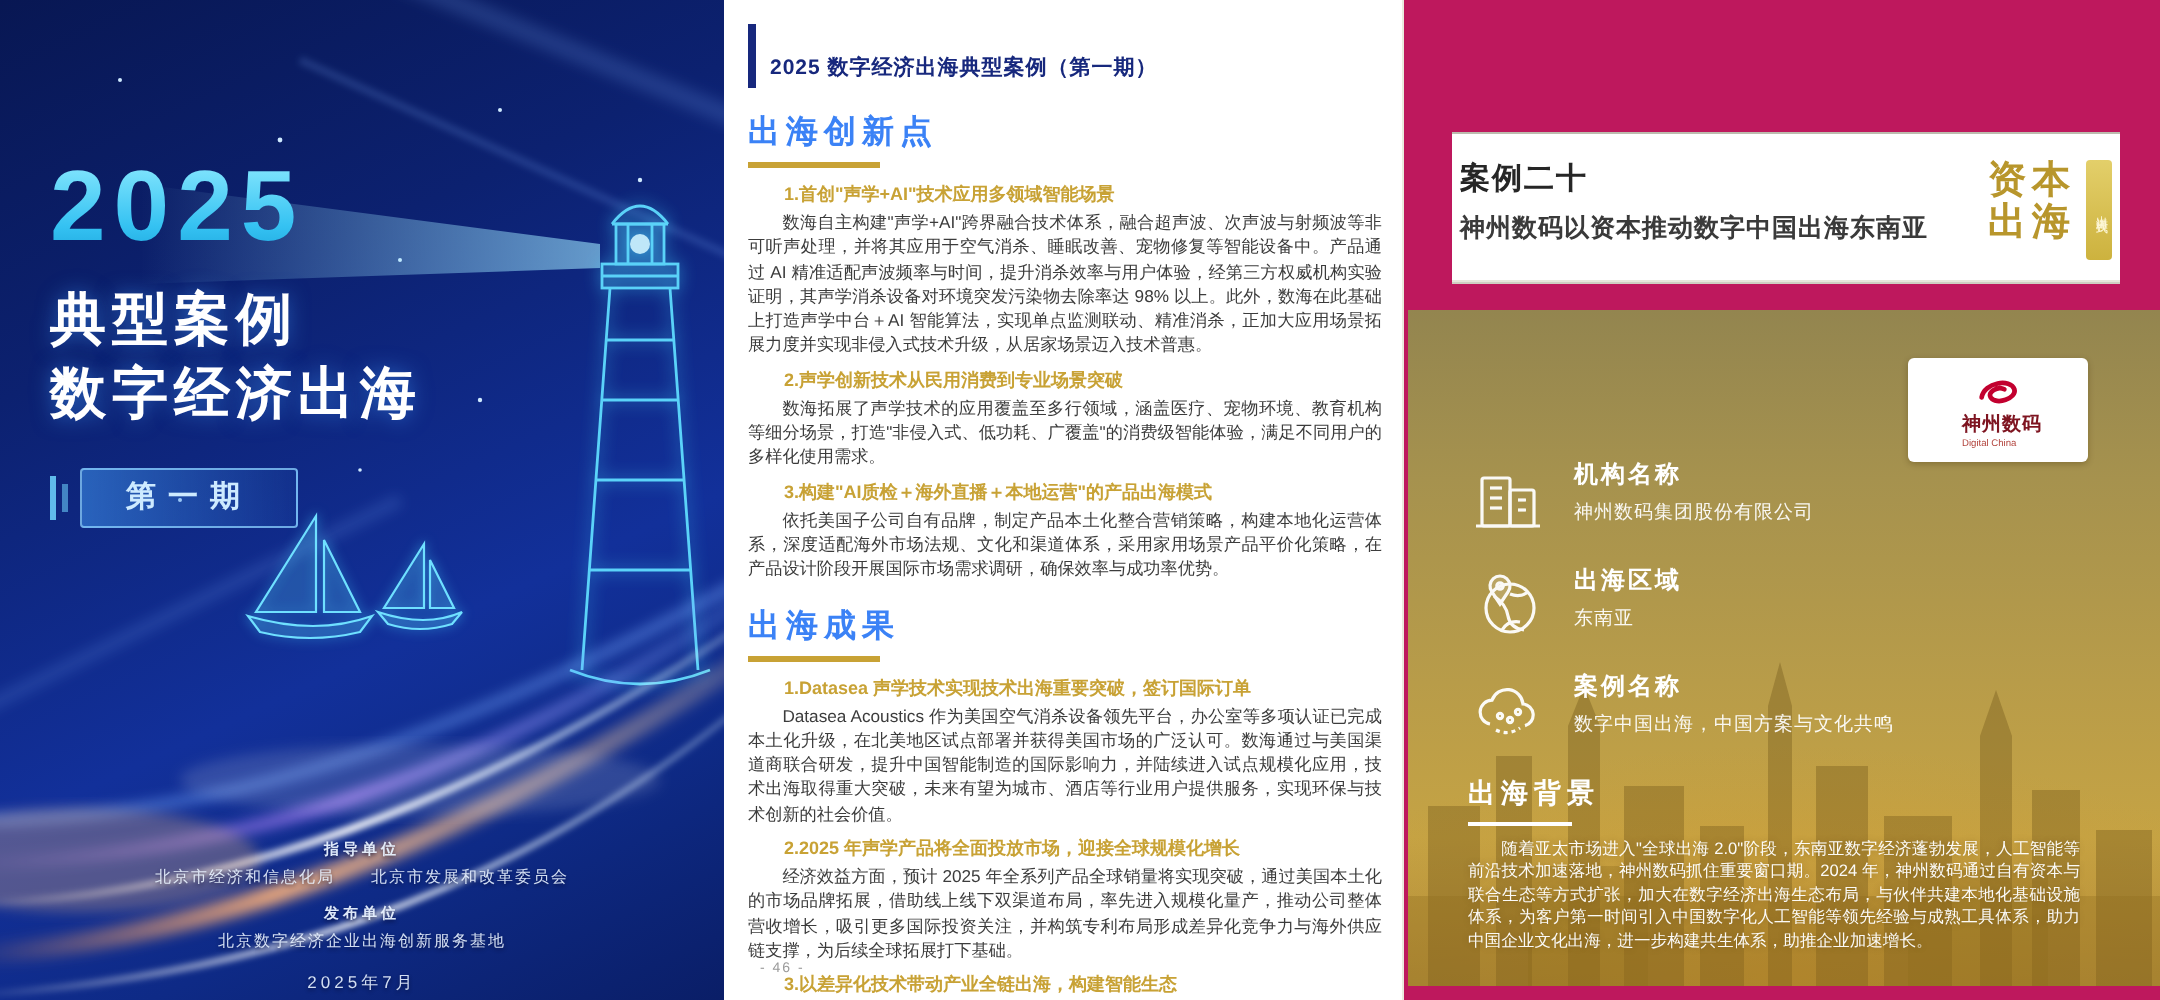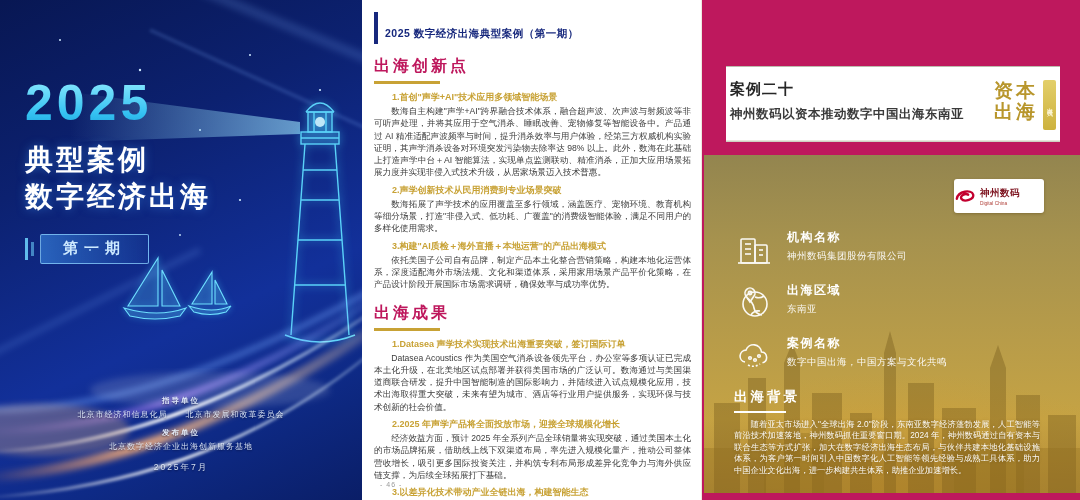--- a/index.html
+++ b/index.html
@@ -16,33 +16,33 @@
     background:linear-gradient(180deg,#8deaff 0%,#35c2f2 70%,#1fa9e0 100%);
     -webkit-background-clip:text; background-clip:text; color:transparent; }
   .cover-title { margin-top:14px; color:#fff; font-size:28px; font-weight:800; letter-spacing:3px; line-height:1.32;
     text-shadow:0 0 10px rgba(70,160,255,.5); }
   .issue-wrap { display:flex; align-items:center; margin-top:18px; }
   .issue-bar1 { width:3px; height:22px; background:#6fd6ff; opacity:.85; margin-right:3px; }
   .issue-bar2 { width:3px; height:14px; background:#6fd6ff; opacity:.55; margin-right:6px; }
   .issue-badge { padding:4px 22px 5px; font-size:15px; letter-spacing:6px; color:#cdeaff; font-weight:700;
     border:1px solid rgba(140,210,255,.75); border-radius:2px;
     background:linear-gradient(90deg,rgba(60,140,230,.6),rgba(60,140,230,.08)); }
-  .cover-footer { position:absolute; left:0; right:0; bottom:26px; text-align:center; z-index:3;
+  .cover-footer { position:absolute; left:0; right:0; bottom:2px; text-align:center; z-index:3;
     color:#e8f2ff; text-shadow:0 1px 2px rgba(0,0,30,.6); }
   .cf-label { font-size:7.5px; font-weight:700; letter-spacing:2px; opacity:.95; }
   .cf-line  { font-size:8px; margin:3px 0 8px; letter-spacing:1px; opacity:.9; }
   .cf-date  { font-size:8.5px; margin-top:10px; letter-spacing:2px; opacity:.9; }
 
   
   .page-mid { position:relative; width:340px; height:500px; background:#fff;
     padding:12px 10px 0 12px; border-right:1px solid #eceadf; }
   .mid-header { display:flex; align-items:flex-end; margin-bottom:10px; }
   .mid-header .bar { width:4px; height:32px; background:#17287d; margin-right:7px; }
   .mid-header .txt { color:#17287d; font-weight:800; font-size:10.5px; letter-spacing:.5px; padding-bottom:3px; }
-  .gold-h { color:#be185d; font-size:16px; font-weight:800; letter-spacing:3px; margin-top:12px; }
+  .gold-h { color:#3b82f6; font-size:16px; font-weight:800; letter-spacing:3px; margin-top:12px; }
   .gold-h-rule { width:66px; height:3px; background:#c8a235; margin:4px 0 7px; }
   .sub-t { color:#c8a235; font-size:9px; font-weight:700; padding-left:18px; margin-top:5px; margin-bottom:1px; }
   .body-p { font-size:8.6px; line-height:12.3px; color:#3c3c3c; text-align:justify; text-indent:2em; }
   .pagenum { position:absolute; left:18px; bottom:12px; font-size:7px; color:#9a9a9a; letter-spacing:1px; }
 
   
   .page-right { position:relative; width:378px; height:500px; background:#be185d; }
   .case-header { margin:0 20px 0 24px; padding:13px 4px 11px;
     border-top:1px solid #bcbcae; border-bottom:1px solid #cfcfc2;
     box-shadow:0 -2px 0 -1px #e7e7dc inset; position:absolute; top:66px; left:0; right:0;
@@ -57,22 +57,22 @@
     writing-mode:vertical-rl; display:flex; align-items:center; justify-content:center; }
   .gold-panel { position:absolute; left:2px; right:0; top:155px; bottom:7px; overflow:hidden;
     background:linear-gradient(180deg,#93854f 0%,#a6924e 25%,#b89c49 55%,#c5a344 78%,#ad8c3c 100%); }
   .gold-panel .haze { position:absolute; inset:0;
     background:radial-gradient(120% 60% at 50% 100%, rgba(214,150,40,.45), rgba(0,0,0,0) 60%); }
   .gold-inner { position:relative; z-index:2; padding:26px 36px 0 30px;margin-top:48px; }
   .info-row { display:flex; align-items:flex-start; margin-bottom:13px; }
   .info-icon { width:40px; height:40px; margin-right:13px; flex:0 0 auto; opacity:.95; }
   .info-label { color:#fff; font-size:12px; font-weight:800; letter-spacing:1.5px; }
   .info-value { color:rgba(255,255,255,.93); font-size:9.5px; margin-top:4px; letter-spacing:.5px; }
-  .logo-box { position:absolute; z-index:3; right:36px; top:24px; width:90px; height:34px; background:#fff;
-    border-radius:3px; display:flex; align-items:center; box-shadow:0 1px 3px rgba(60,40,0,.3); }
+  .logo-box { position:absolute; z-index:3; right:36px; top:24px; width:90px; height:52px; background:#fff;
+    border-radius:3px; display:flex; align-items:center; justify-content:center; box-shadow:0 1px 3px rgba(60,40,0,.3);flex-direction:column; }
   .logo-txt { margin-left:4px; }
   .logo-name { font-size:9.5px; font-weight:800; color:#7e1420; letter-spacing:.5px; }
   .logo-sub { font-size:4.8px; color:#b2433c; margin-top:1px; }
   .bg-head { color:#fff; font-size:13.5px; font-weight:800; letter-spacing:3px; margin-top:10px; }
   .bg-rule { width:52px; height:2px; background:#fff; margin:5px 0 6px; }
   .bg-p { color:rgba(255,255,255,.96); font-size:8.3px; line-height:11.4px; text-align:justify;
     text-indent:2em; margin-top:5px; padding-right:4px; text-shadow:0 0 3px rgba(90,60,0,.35); }
   .skyline { position:absolute; left:0; right:0; bottom:0; z-index:1; opacity:.9; }
 </style>
 </head>

